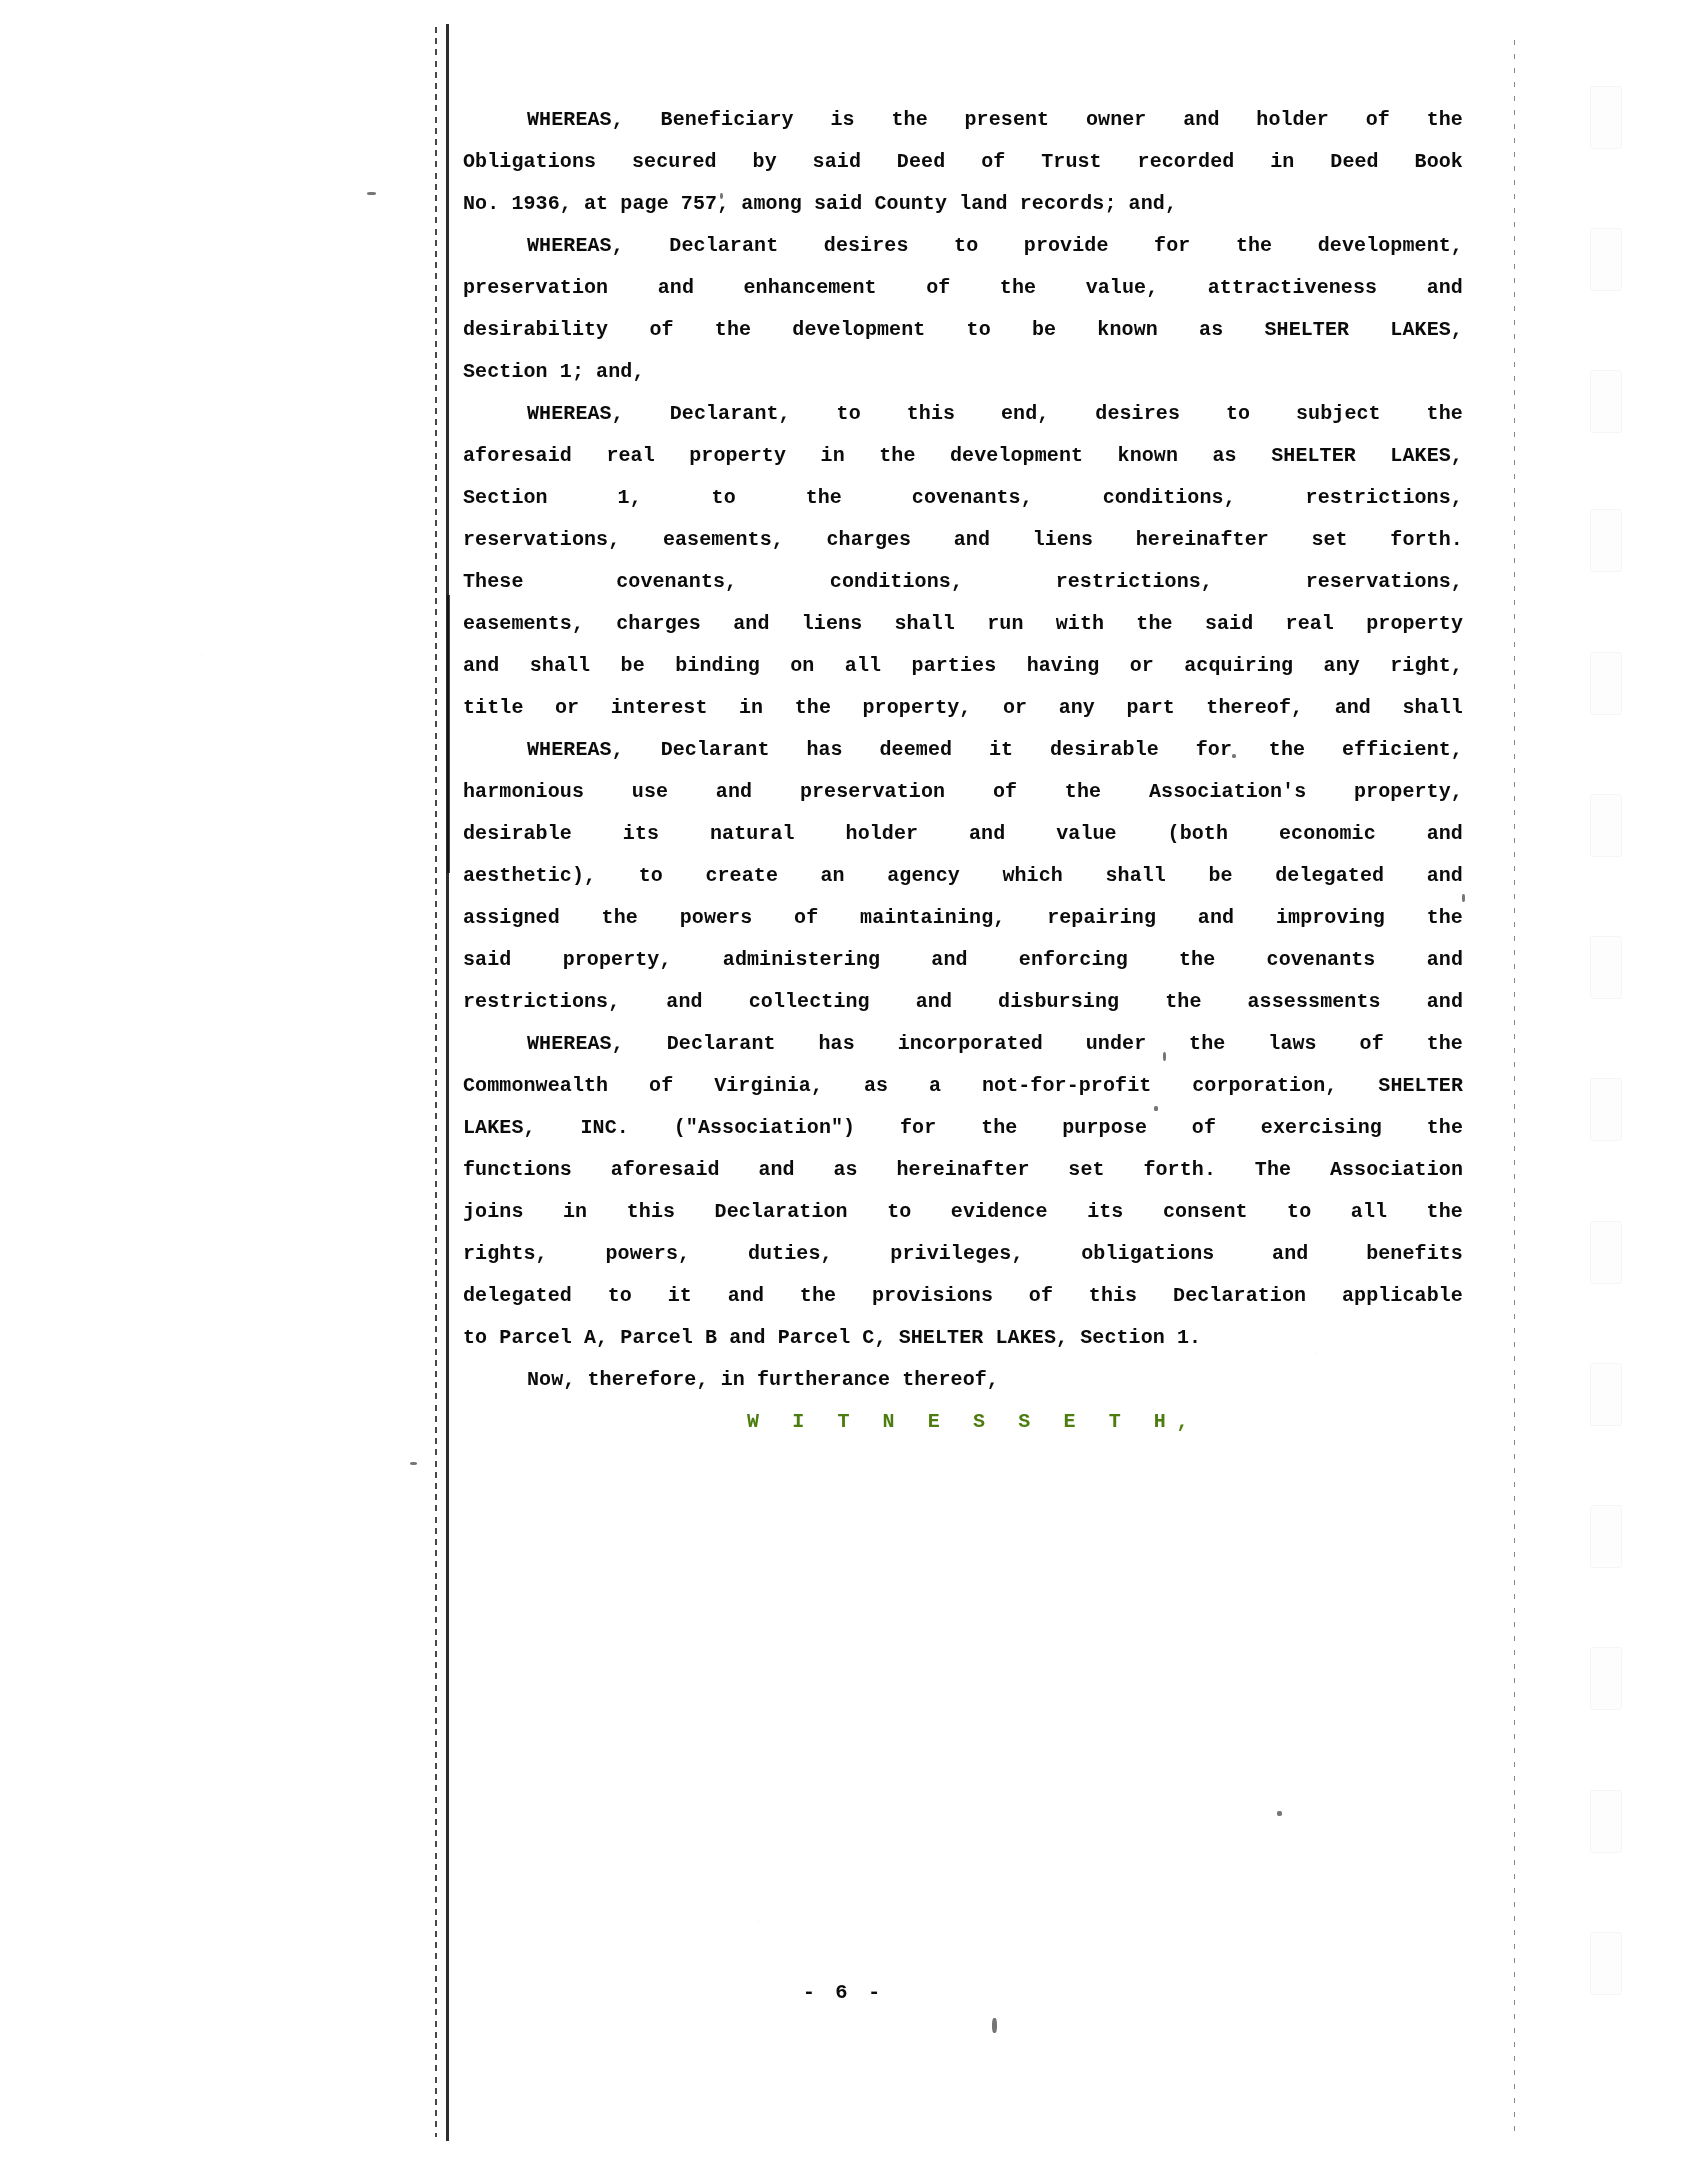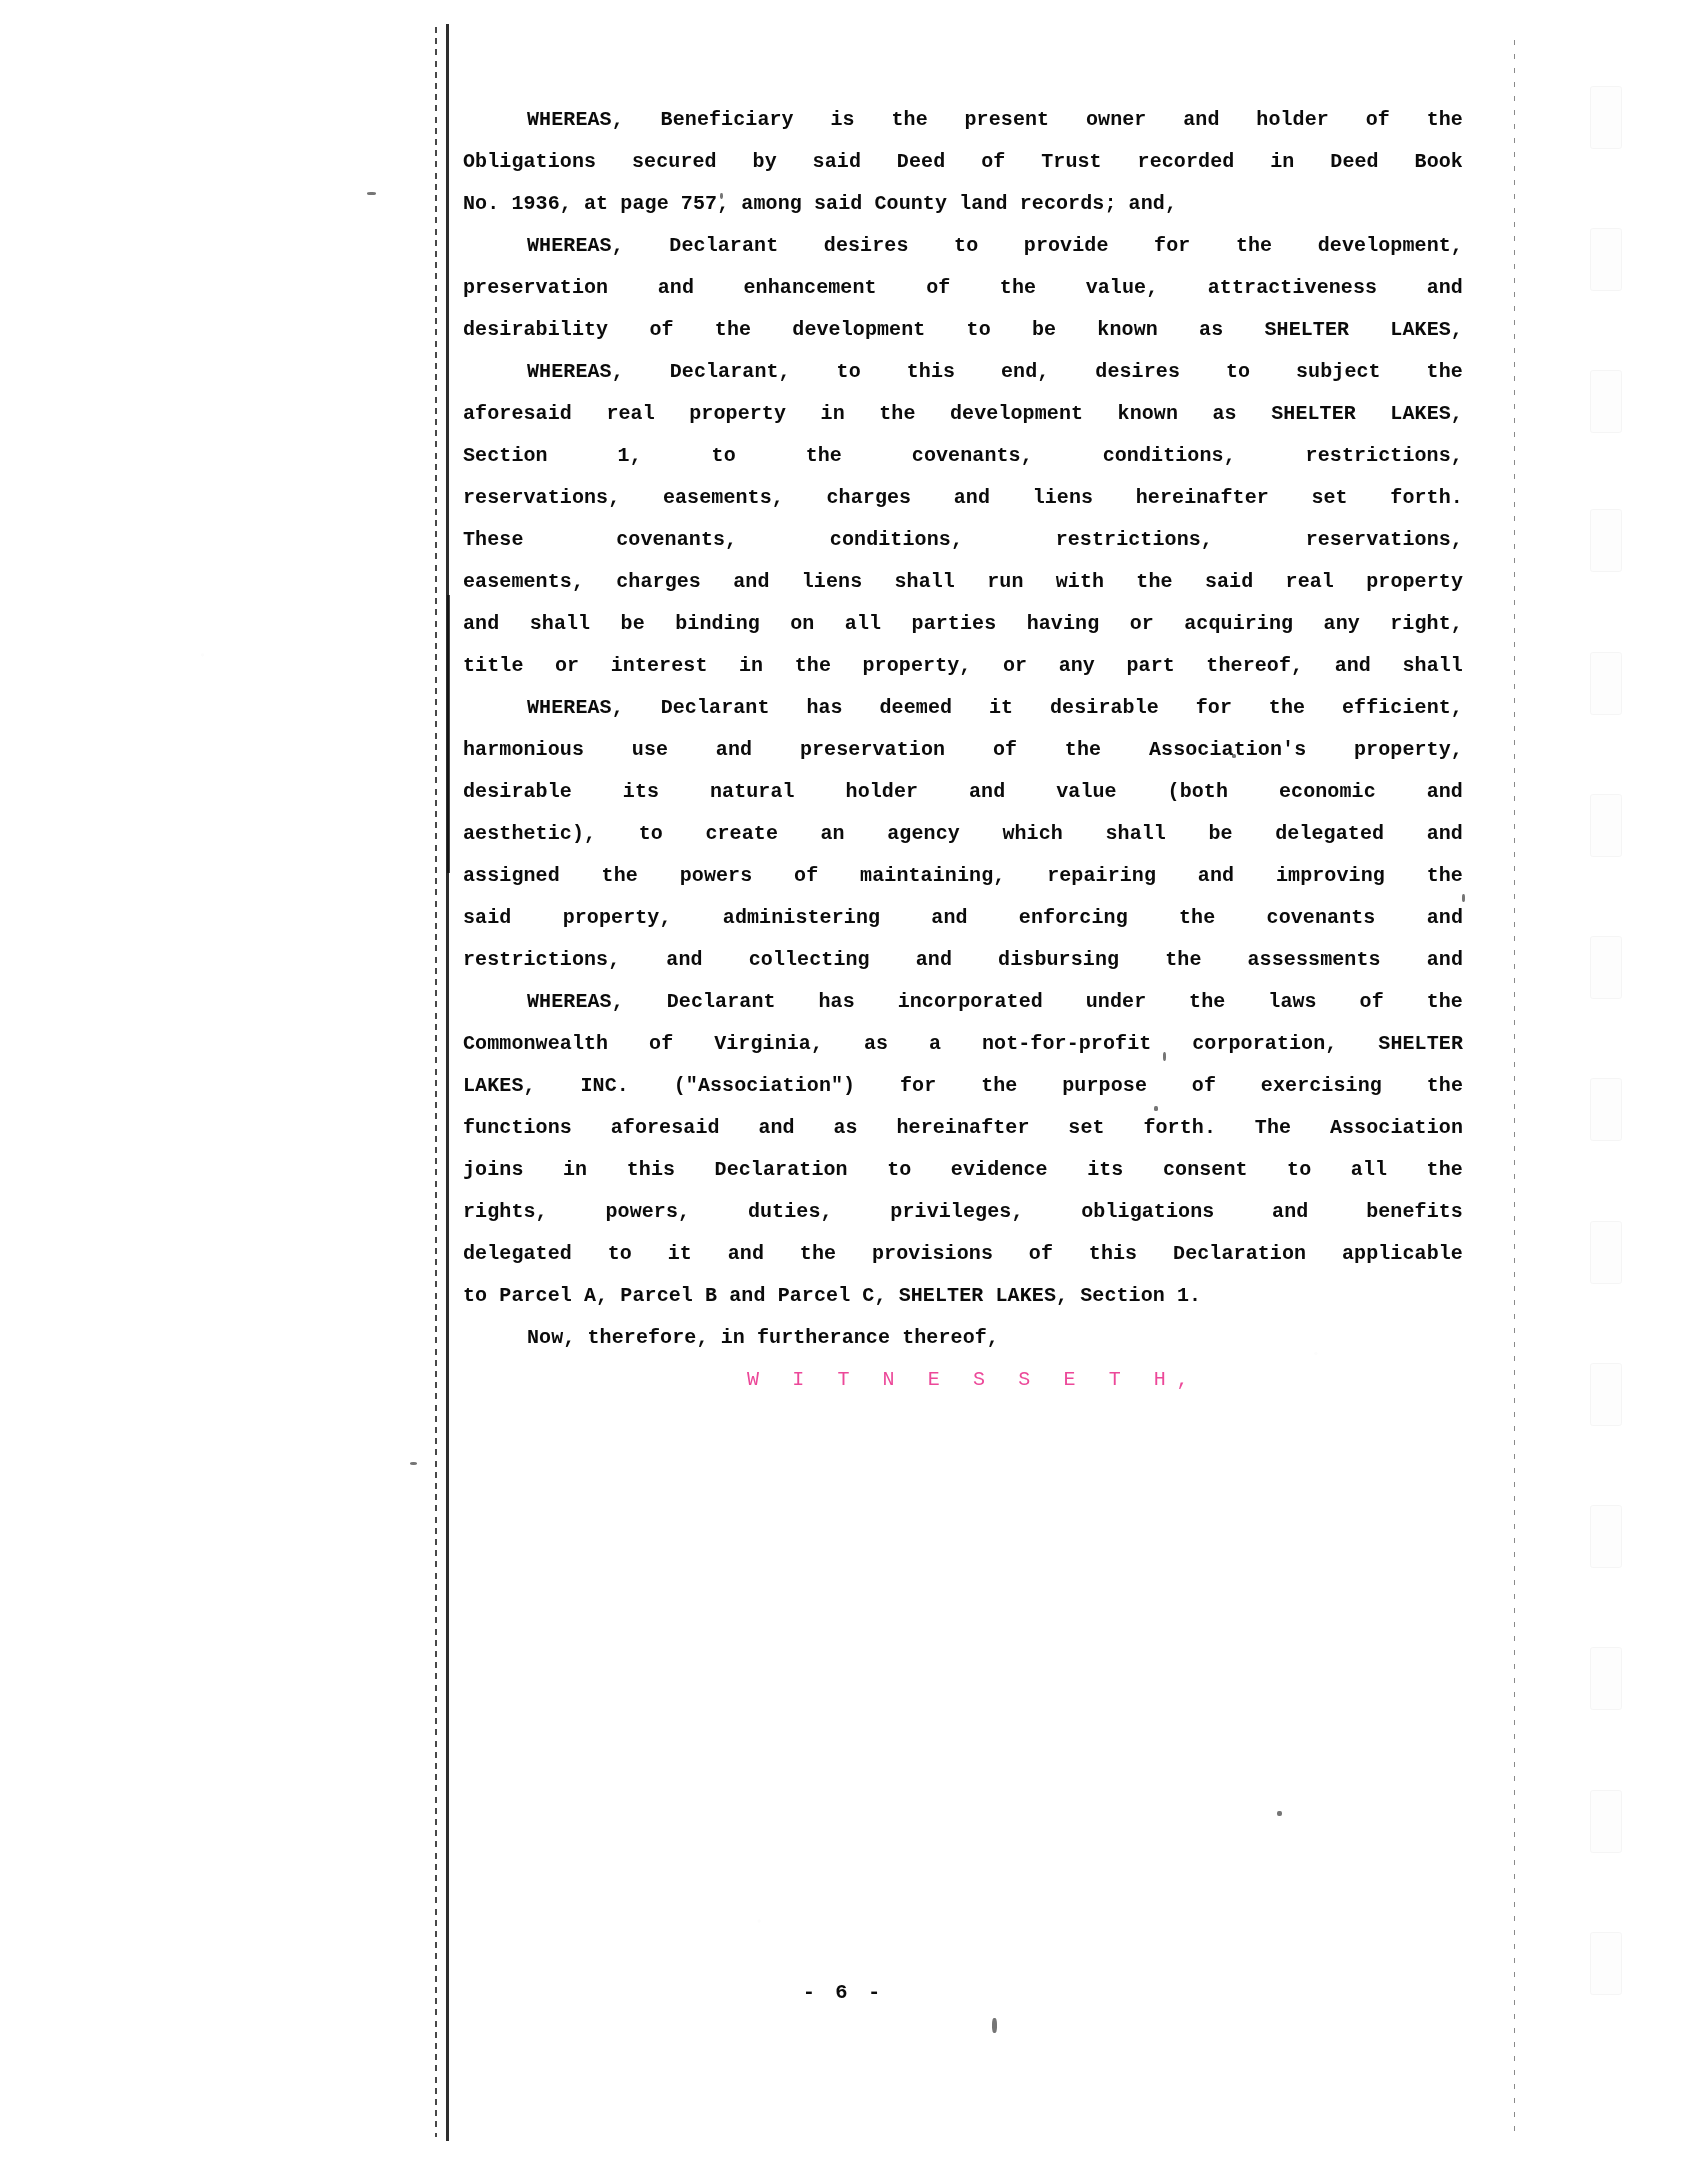--- a/index.html
+++ b/index.html
@@ -130,22 +130,22 @@
     white-space: pre;
   }
   .line.just > span.w { white-space: pre; }
 
   .line.indent { text-indent: 64px; }
 
   .witnesseth {
     display: block;
     font-size: 20px;
     line-height: 42px;
-    color: #ec4899;
-    font-weight: 400;
+    color: #4d7c0f;
+    font-weight: 700;
     letter-spacing: 10.6px;
     padding-left: 284px;
     white-space: pre;
   }
 
   .page-number {
     position: absolute;
     left: 0;
     top: 1981px;
     width: 1687px;
@@ -197,20 +197,21 @@
   <div class="doc-body">
       <div class="para">
         <div class="line just" style="padding-left: 64px;"><span class="w">WHEREAS,</span><span class="w">Beneficiary</span><span class="w">is</span><span class="w">the</span><span class="w">present</span><span class="w">owner</span><span class="w">and</span><span class="w">holder</span><span class="w">of</span><span class="w">the</span></div>
         <div class="line just"><span class="w">Obligations</span><span class="w">secured</span><span class="w">by</span><span class="w">said</span><span class="w">Deed</span><span class="w">of</span><span class="w">Trust</span><span class="w">recorded</span><span class="w">in</span><span class="w">Deed</span><span class="w">Book</span></div>
         <div class="line">No. 1936, at page 757, among said County land records; and,</div>
       </div>
       <div class="para">
         <div class="line just" style="padding-left: 64px;"><span class="w">WHEREAS,</span><span class="w">Declarant</span><span class="w">desires</span><span class="w">to</span><span class="w">provide</span><span class="w">for</span><span class="w">the</span><span class="w">development,</span></div>
         <div class="line just"><span class="w">preservation</span><span class="w">and</span><span class="w">enhancement</span><span class="w">of</span><span class="w">the</span><span class="w">value,</span><span class="w">attractiveness</span><span class="w">and</span></div>
         <div class="line just"><span class="w">desirability</span><span class="w">of</span><span class="w">the</span><span class="w">development</span><span class="w">to</span><span class="w">be</span><span class="w">known</span><span class="w">as</span><span class="w">SHELTER</span><span class="w">LAKES,</span></div>
+        <div class="line">Section 1; and,</div>
       </div>
       <div class="para">
         <div class="line just" style="padding-left: 64px;"><span class="w">WHEREAS,</span><span class="w">Declarant,</span><span class="w">to</span><span class="w">this</span><span class="w">end,</span><span class="w">desires</span><span class="w">to</span><span class="w">subject</span><span class="w">the</span></div>
         <div class="line just"><span class="w">aforesaid</span><span class="w">real</span><span class="w">property</span><span class="w">in</span><span class="w">the</span><span class="w">development</span><span class="w">known</span><span class="w">as</span><span class="w">SHELTER</span><span class="w">LAKES,</span></div>
         <div class="line just"><span class="w">Section</span><span class="w">1,</span><span class="w">to</span><span class="w">the</span><span class="w">covenants,</span><span class="w">conditions,</span><span class="w">restrictions,</span></div>
         <div class="line just"><span class="w">reservations,</span><span class="w">easements,</span><span class="w">charges</span><span class="w">and</span><span class="w">liens</span><span class="w">hereinafter</span><span class="w">set</span><span class="w">forth.</span></div>
         <div class="line just"><span class="w">These</span><span class="w">covenants,</span><span class="w">conditions,</span><span class="w">restrictions,</span><span class="w">reservations,</span></div>
         <div class="line just"><span class="w">easements,</span><span class="w">charges</span><span class="w">and</span><span class="w">liens</span><span class="w">shall</span><span class="w">run</span><span class="w">with</span><span class="w">the</span><span class="w">said</span><span class="w">real</span><span class="w">property</span></div>
         <div class="line just"><span class="w">and</span><span class="w">shall</span><span class="w">be</span><span class="w">binding</span><span class="w">on</span><span class="w">all</span><span class="w">parties</span><span class="w">having</span><span class="w">or</span><span class="w">acquiring</span><span class="w">any</span><span class="w">right,</span></div>
         <div class="line just"><span class="w">title</span><span class="w">or</span><span class="w">interest</span><span class="w">in</span><span class="w">the</span><span class="w">property,</span><span class="w">or</span><span class="w">any</span><span class="w">part</span><span class="w">thereof,</span><span class="w">and</span><span class="w">shall</span></div>

